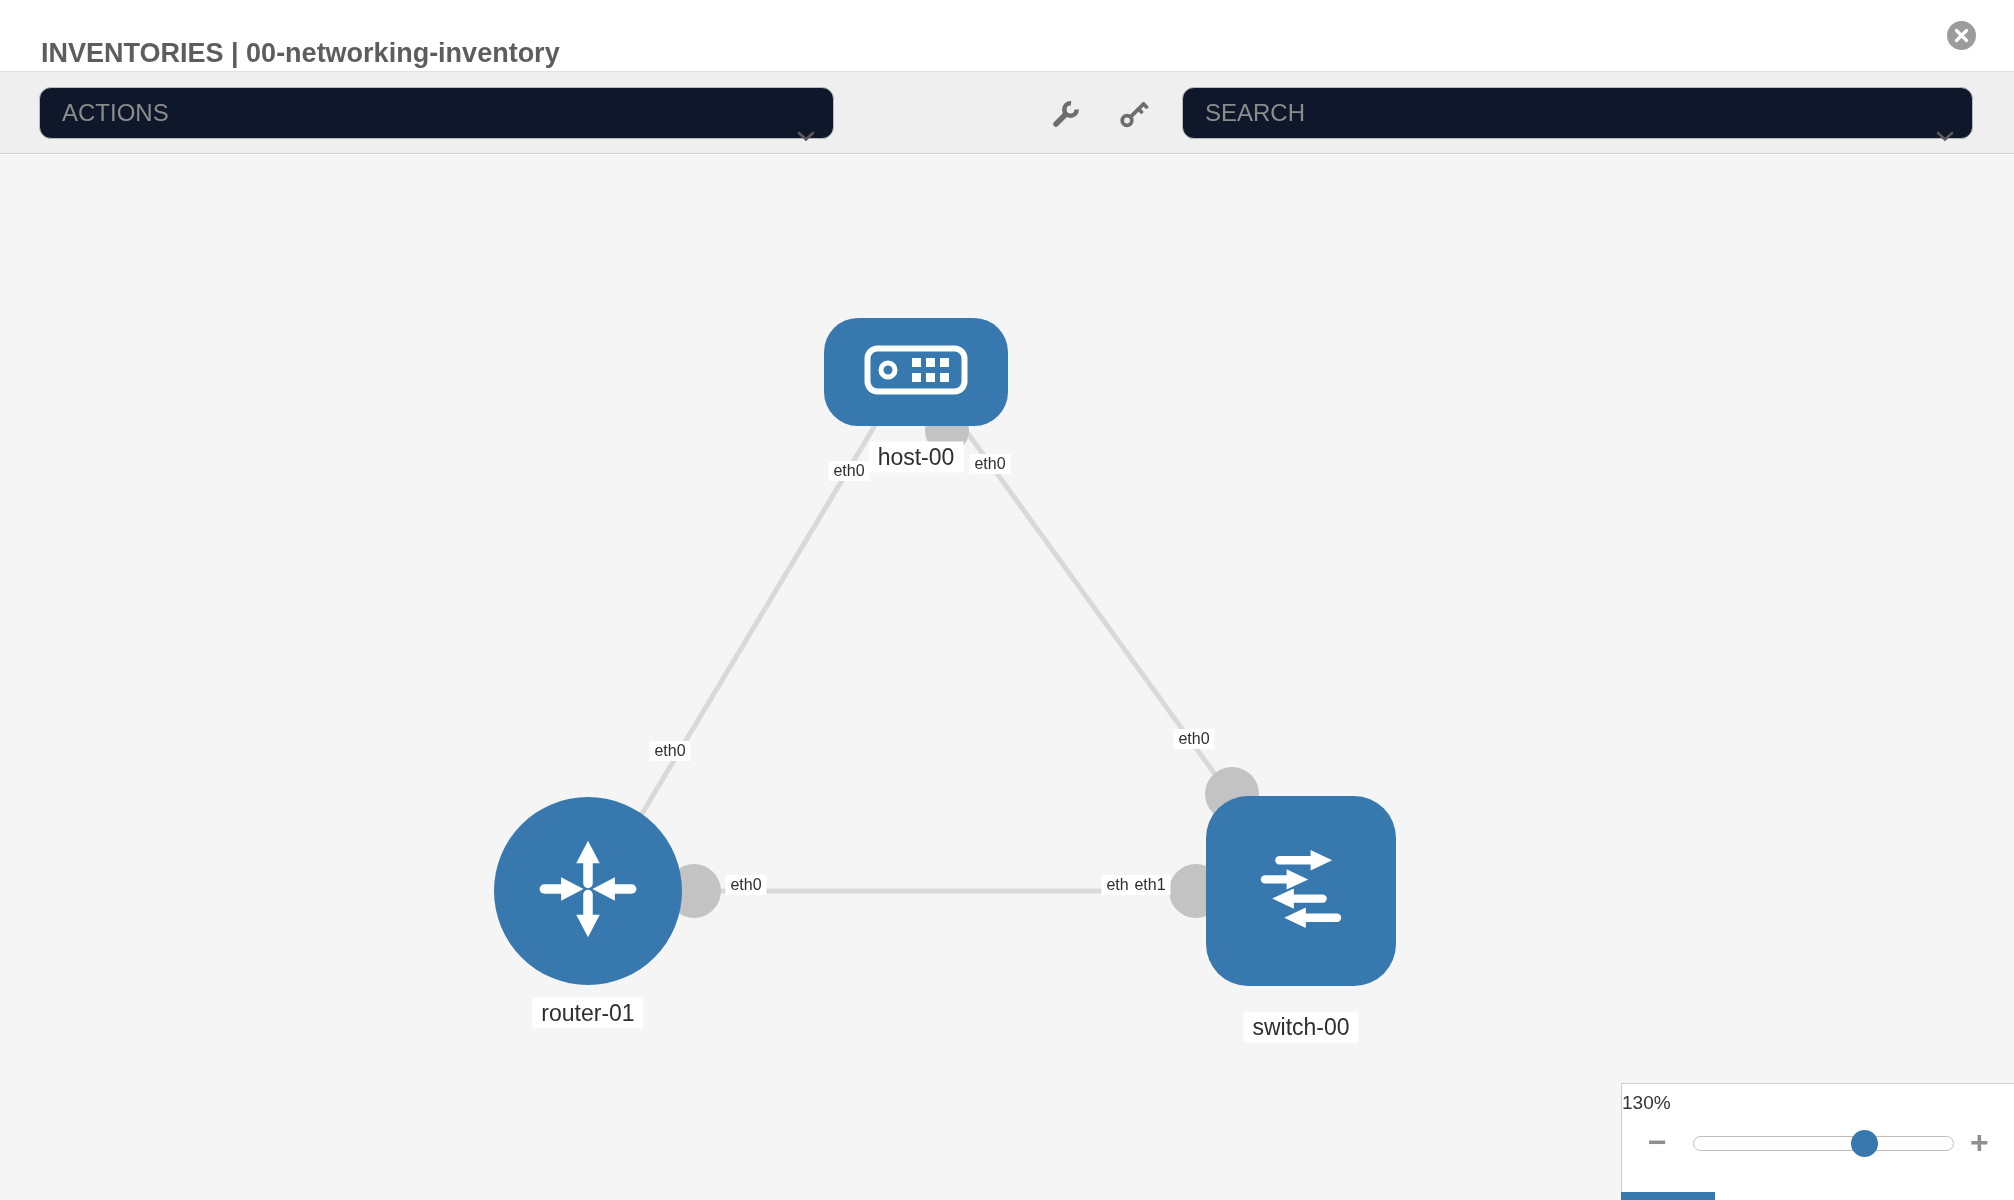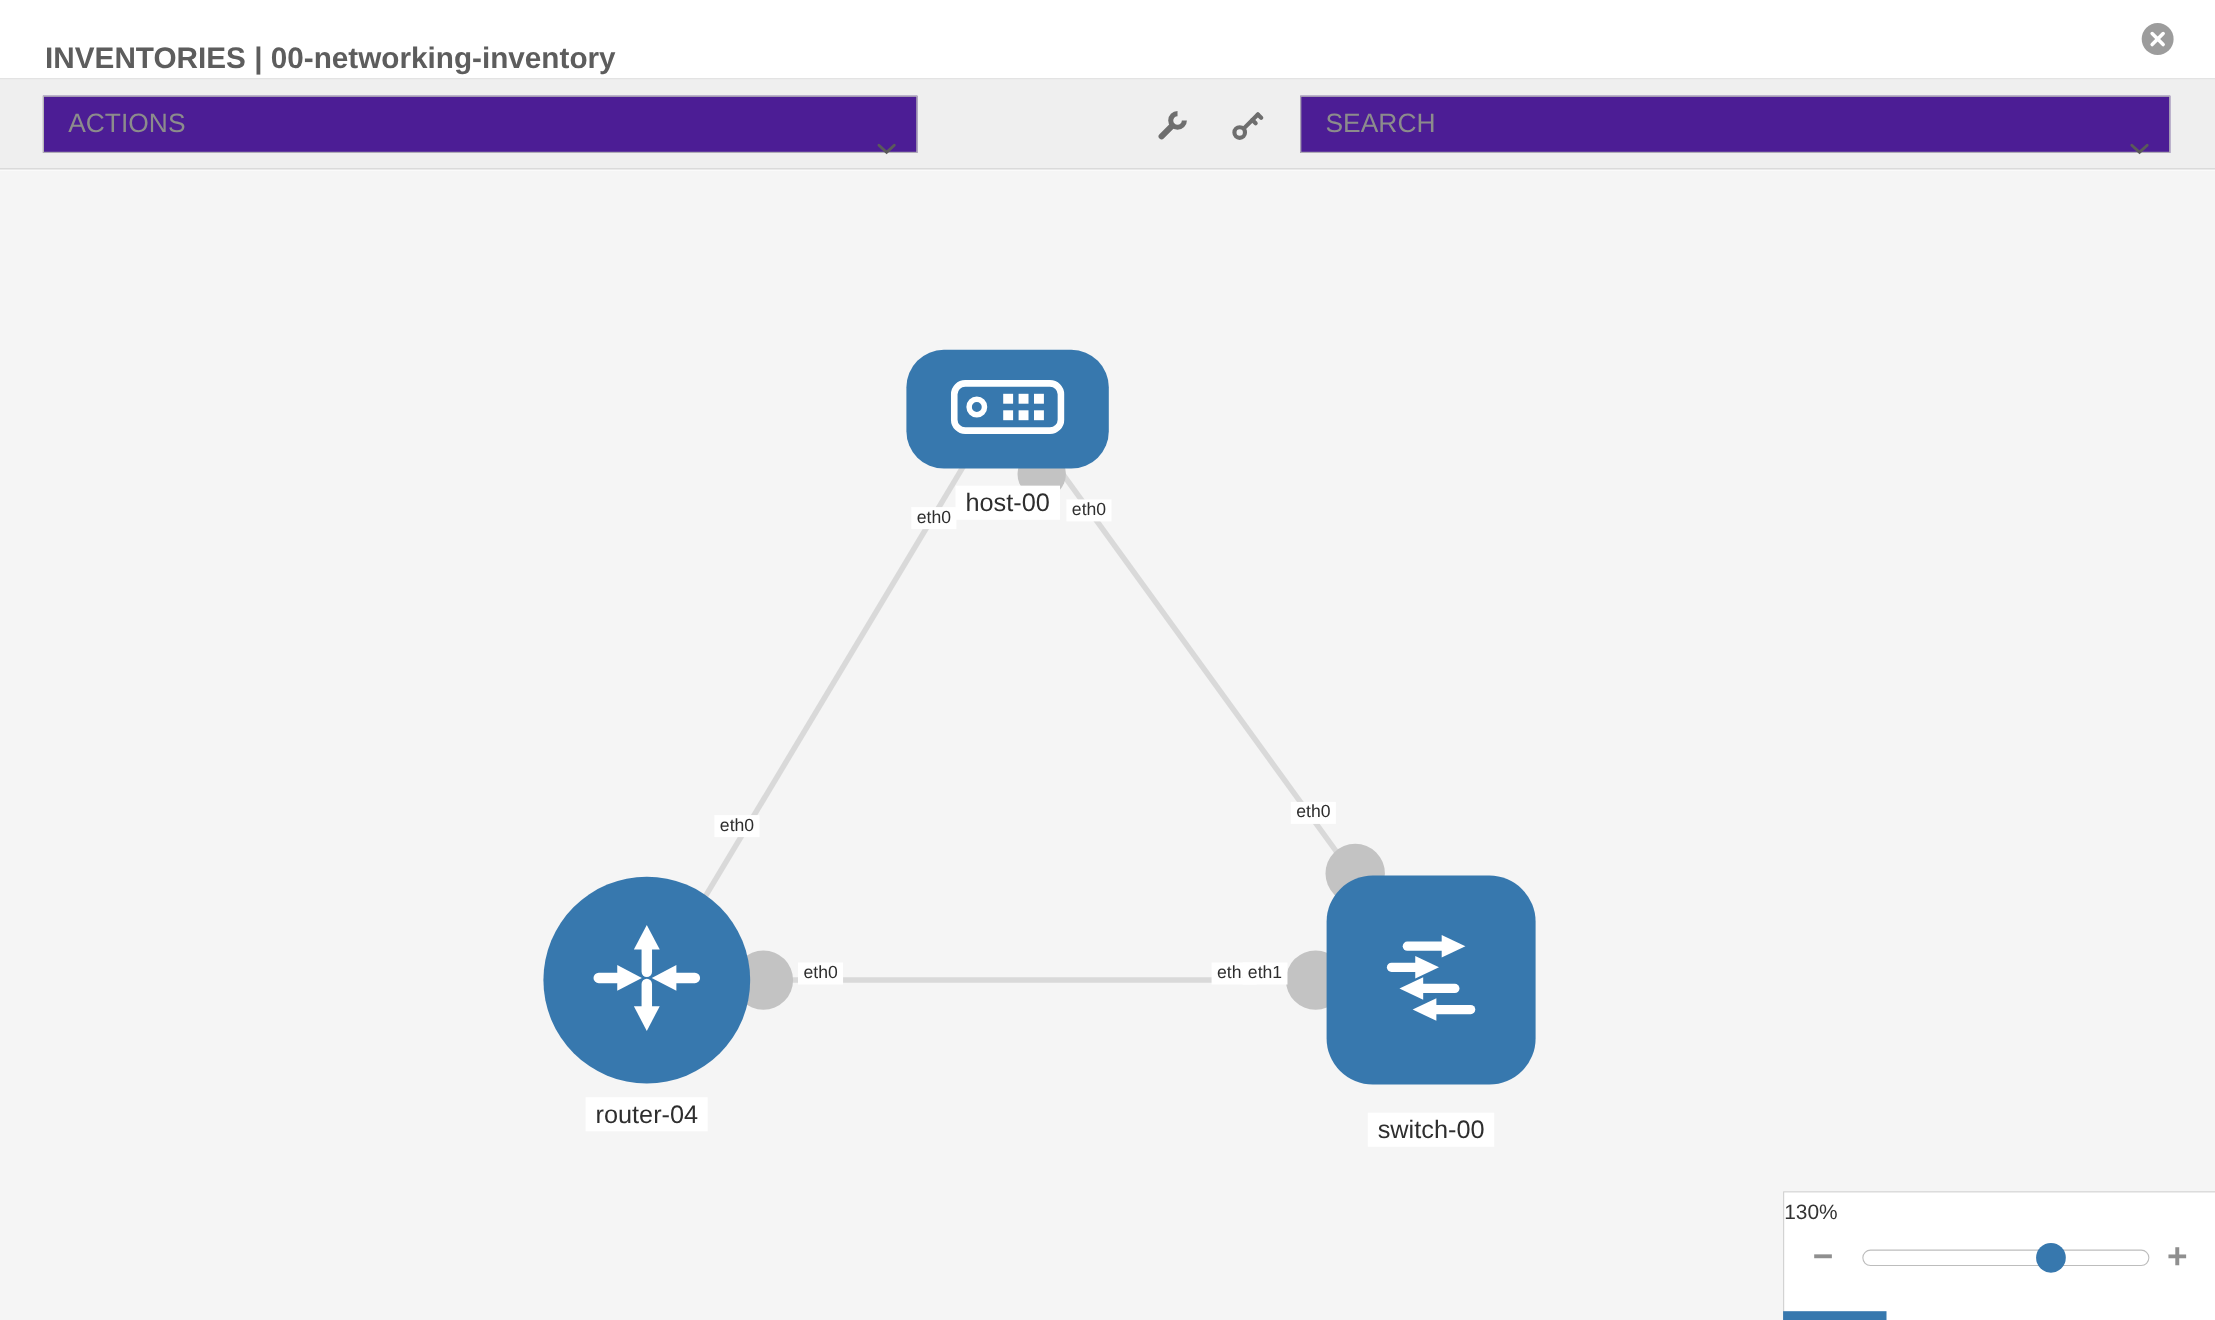--- a/index.html
+++ b/index.html
@@ -19,22 +19,22 @@
     font-size:27px; font-weight:700; color:#5d5d5d; white-space:nowrap;
   }
   .close-btn{ position:absolute; top:20px; right:37px; width:31px; height:31px; cursor:pointer; }
 
   
   .toolbar{
     position:absolute; top:71px; left:0; width:2014px; height:83px;
     background:#efefef; border-top:1px solid #e2e2e2; border-bottom:1px solid #d2d2d2;
   }
   .select{
-    position:absolute; top:15px; height:52px; background:#4c1d95;
-    border:1px solid #b9b9b9; border-radius:0;
+    position:absolute; top:15px; height:52px; background:#0f172a;
+    border:1px solid #b9b9b9; border-radius:12px;
     font-size:24px; color:#8c8c8c; line-height:50px; padding-left:22px;
     cursor:pointer;
   }
   .select.actions{ left:39px; width:795px; }
   .select.search{ left:1182px; width:791px; }
   .caret{ position:absolute; right:18px; top:21px; }
   .tool-btn{ position:absolute; top:26px; width:32px; height:32px; cursor:pointer; }
   .tool-btn.wrench{ left:1050px; }
   .tool-btn.key{ left:1117px; }
 
@@ -218,21 +218,21 @@
           <polygon points="76,26 58,17.5 58,34.5"></polygon>
           <polygon points="56,42 38,33.5 38,50.5"></polygon>
           <polygon points="26,58 44,49.5 44,66.5"></polygon>
           <polygon points="36,74 54,65.5 54,82.5"></polygon>
         </g>
       </svg>
     </span>
   </div>
 
   <div class="node-label lab-host">host-00</div>
-  <div class="node-label lab-router">router-04</div>
+  <div class="node-label lab-router">router-01</div>
   <div class="node-label lab-switch">switch-00</div>
 
   <div class="if-label if1">eth0</div>
   <div class="if-label if2">eth0</div>
   <div class="if-label if3">eth0</div>
   <div class="if-label if4">eth0</div>
   <div class="if-label if5">eth0</div>
   <div class="if-label if6">eth1</div>
   <div class="if-label if7">eth1</div>
 

